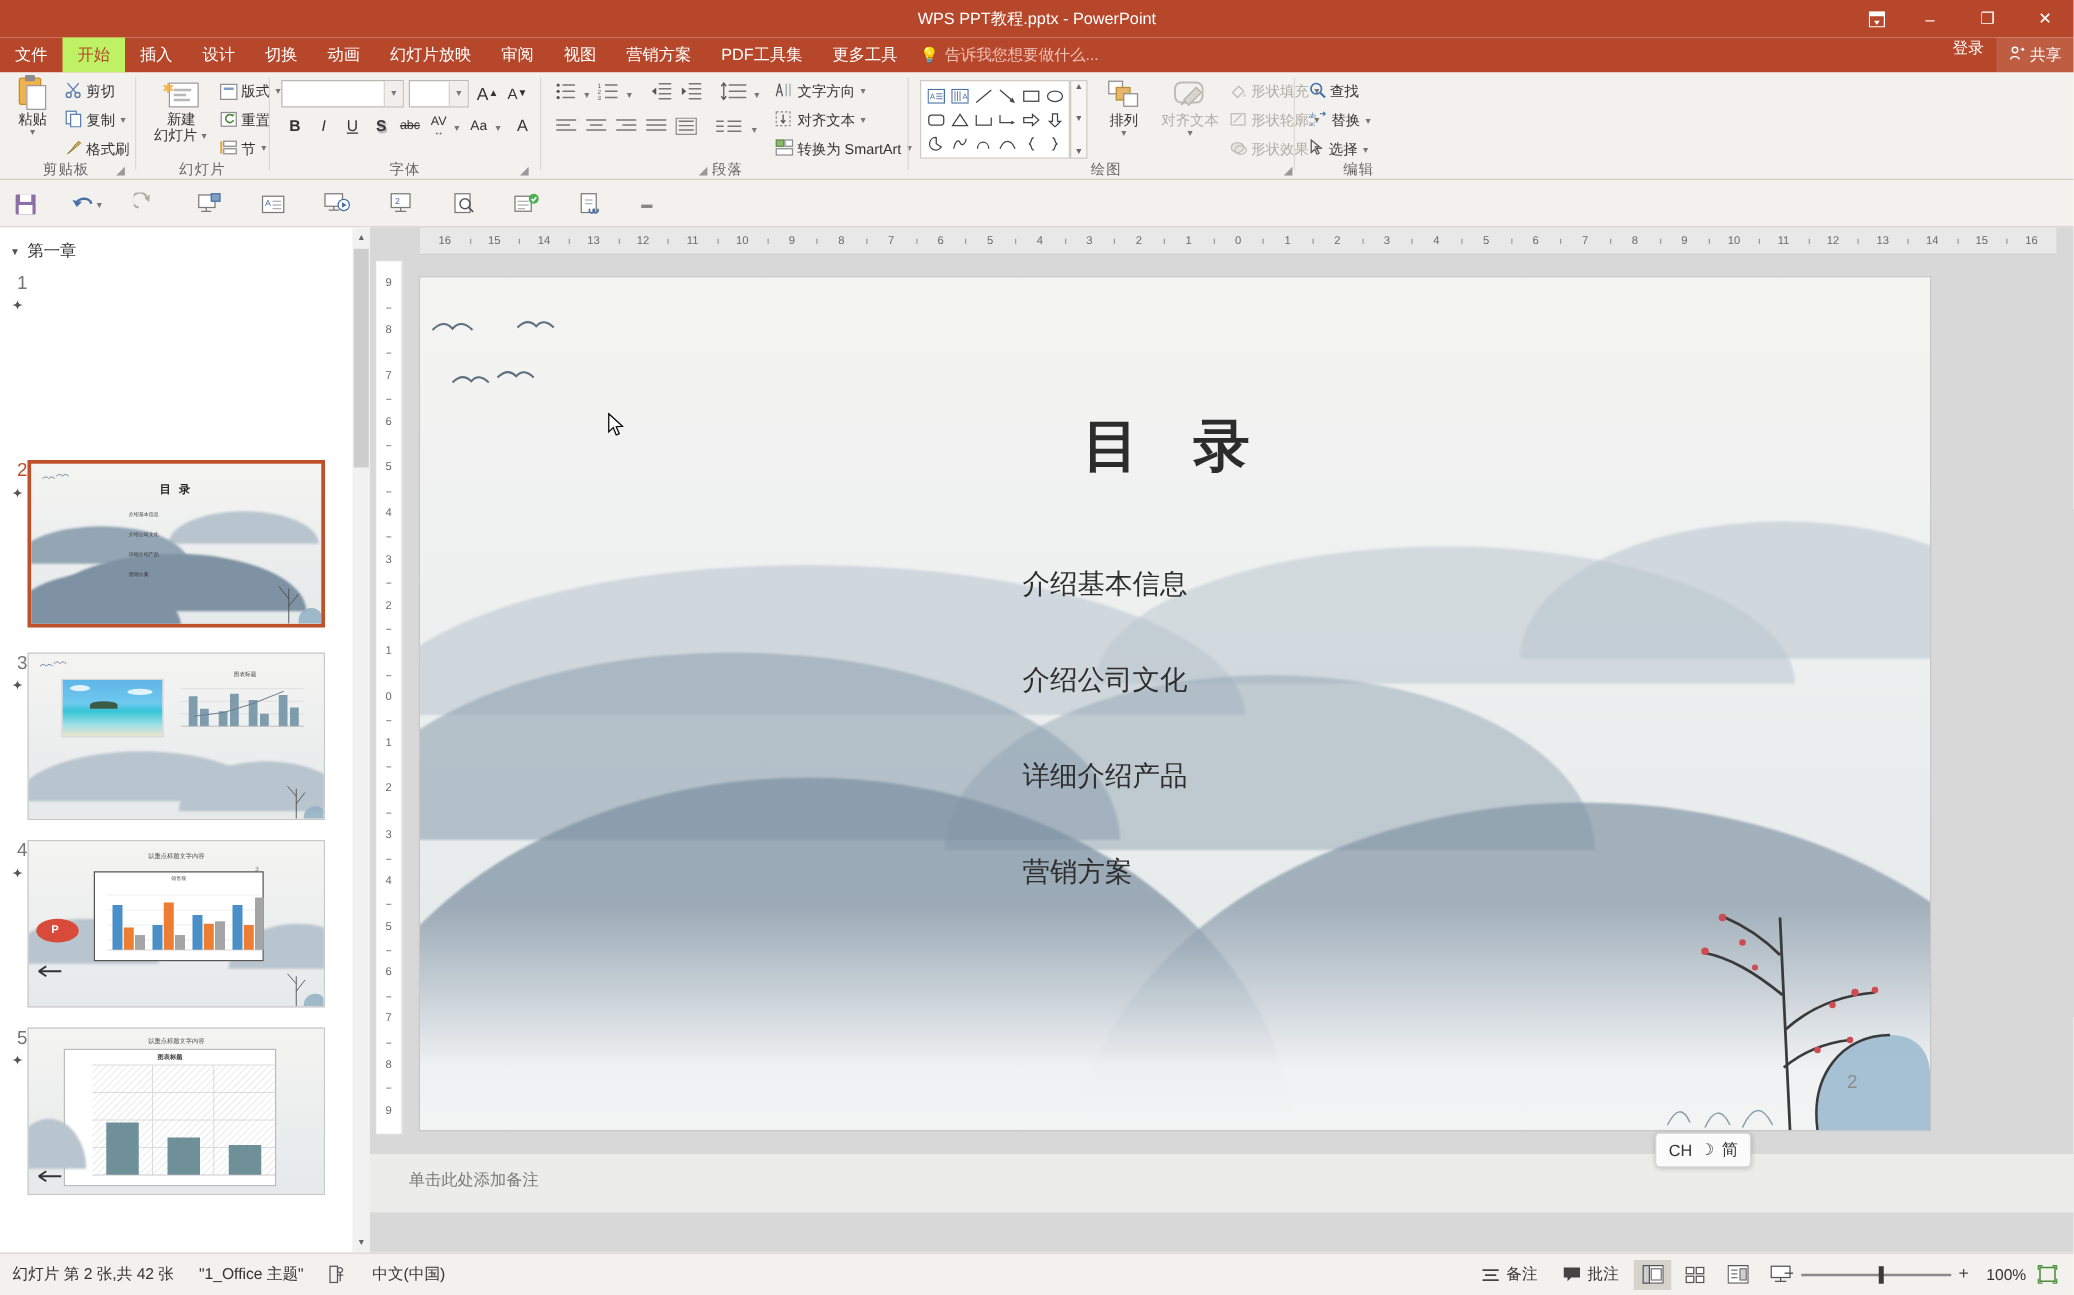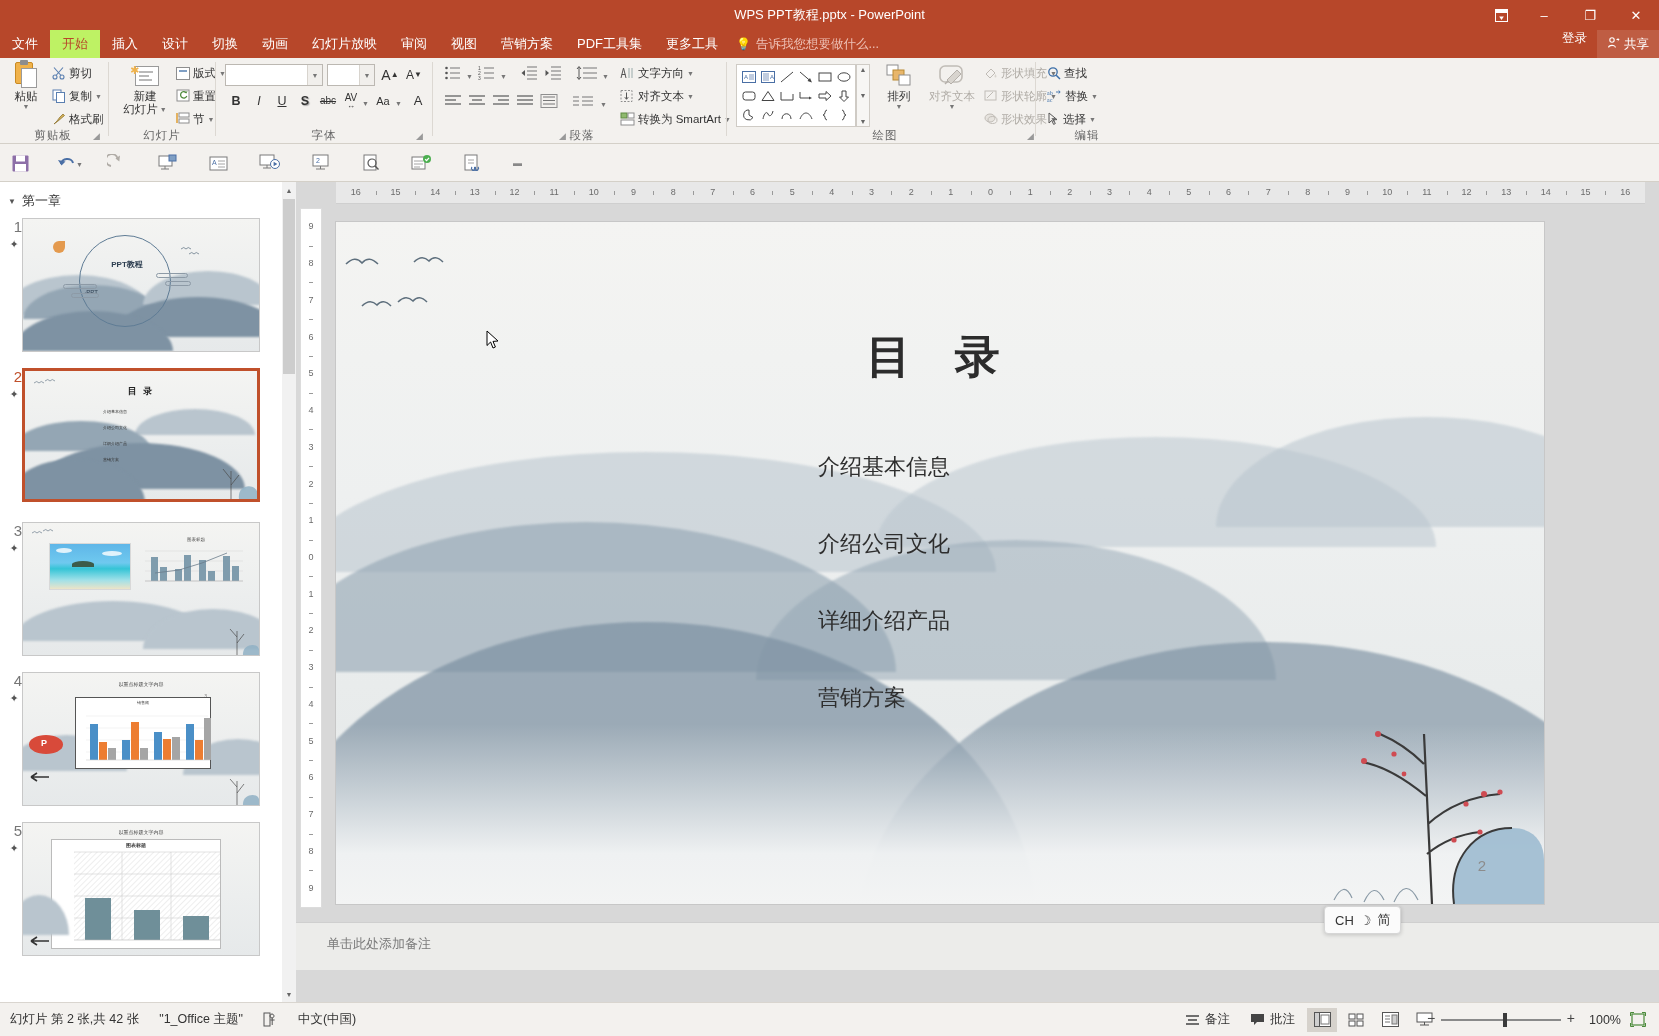--- a/index.html
+++ b/index.html
@@ -859,41 +859,20 @@
 
   <div class="thumbpane">
     <div class="section-hdr">
       <span class="sect-tri">▼</span>
       <span>第一章</span>
     </div>
 
     <div class="thumb-row" style="top:36px; height:142px;">
       <div class="thumb-num">1</div>
       <div class="thumb-star">✦</div>
-      <div class="thumb-frame">
-        <div class="inkslide">
-          <div class="mt mt3" style="left:-20px; top:56px; width:150px; height:40px;"></div>
-          <div class="mt" style="left:0px; top:66px; width:140px; height:34px;"></div>
-          <div class="mt mt3" style="left:120px; top:52px; width:130px; height:34px;"></div>
-          <div class="mt mt2" style="left:90px; top:78px; width:170px; height:40px;"></div>
-          <div class="mt mt2" style="left:-10px; top:92px; width:160px; height:40px;"></div>
-          <div style="position:absolute; left:56px; top:16px; width:92px; height:92px; border:1px solid #5f7c95; border-radius:50%;"></div>
-          <div style="position:absolute; left:64px; top:40px; width:80px; text-align:center; font-size:8px; font-weight:bold; color:#2d3e50;">PPT教程</div>
-          <div style="position:absolute; left:38px; top:70px; width:60px; text-align:center; font-size:6px; color:#2d3e50;">·PPT</div>
-          <div style="position:absolute; left:40px; top:65px; width:34px; height:5px; border:1px solid #8d9aa6; border-radius:3px;"></div>
-          <div style="position:absolute; left:48px; top:74px; width:28px; height:5px; border:1px solid #8d9aa6; border-radius:3px;"></div>
-          <div style="position:absolute; left:133px; top:54px; width:32px; height:5px; border:1px solid #8d9aa6; border-radius:3px;"></div>
-          <div style="position:absolute; left:142px; top:62px; width:26px; height:5px; border:1px solid #8d9aa6; border-radius:3px;"></div>
-          <div style="position:absolute; left:30px; top:22px; width:12px; height:12px; background:#e49a4e; border-radius:50% 0 50% 50%;"></div>
-          <svg style="position:absolute; left:156px; top:24px;" width="26" height="16">
-              <path d="M2 6 q3 -3 5 0 q2 -3 5 0" stroke="#6b7c8c" fill="none" stroke-width="0.8"></path>
-              <path d="M10 11 q3 -3 5 0 q2 -3 5 0" stroke="#6b7c8c" fill="none" stroke-width="0.8"></path>
-            </svg>
-        </div>
-      </div>
     </div>
 
     <div class="thumb-row" style="top:186px; height:146px;">
       <div class="thumb-num" style="color:#c0502b;">2</div>
       <div class="thumb-star">✦</div>
       <div class="thumb-frame sel">
         <div class="inkslide">
           <div class="mt mt3" style="left:110px; top:38px; width:120px; height:26px;"></div>
           <div class="mt" style="left:-14px; top:50px; width:140px; height:30px;"></div>
           <div class="mt mt2" style="left:10px; top:72px; width:210px; height:46px;"></div>

